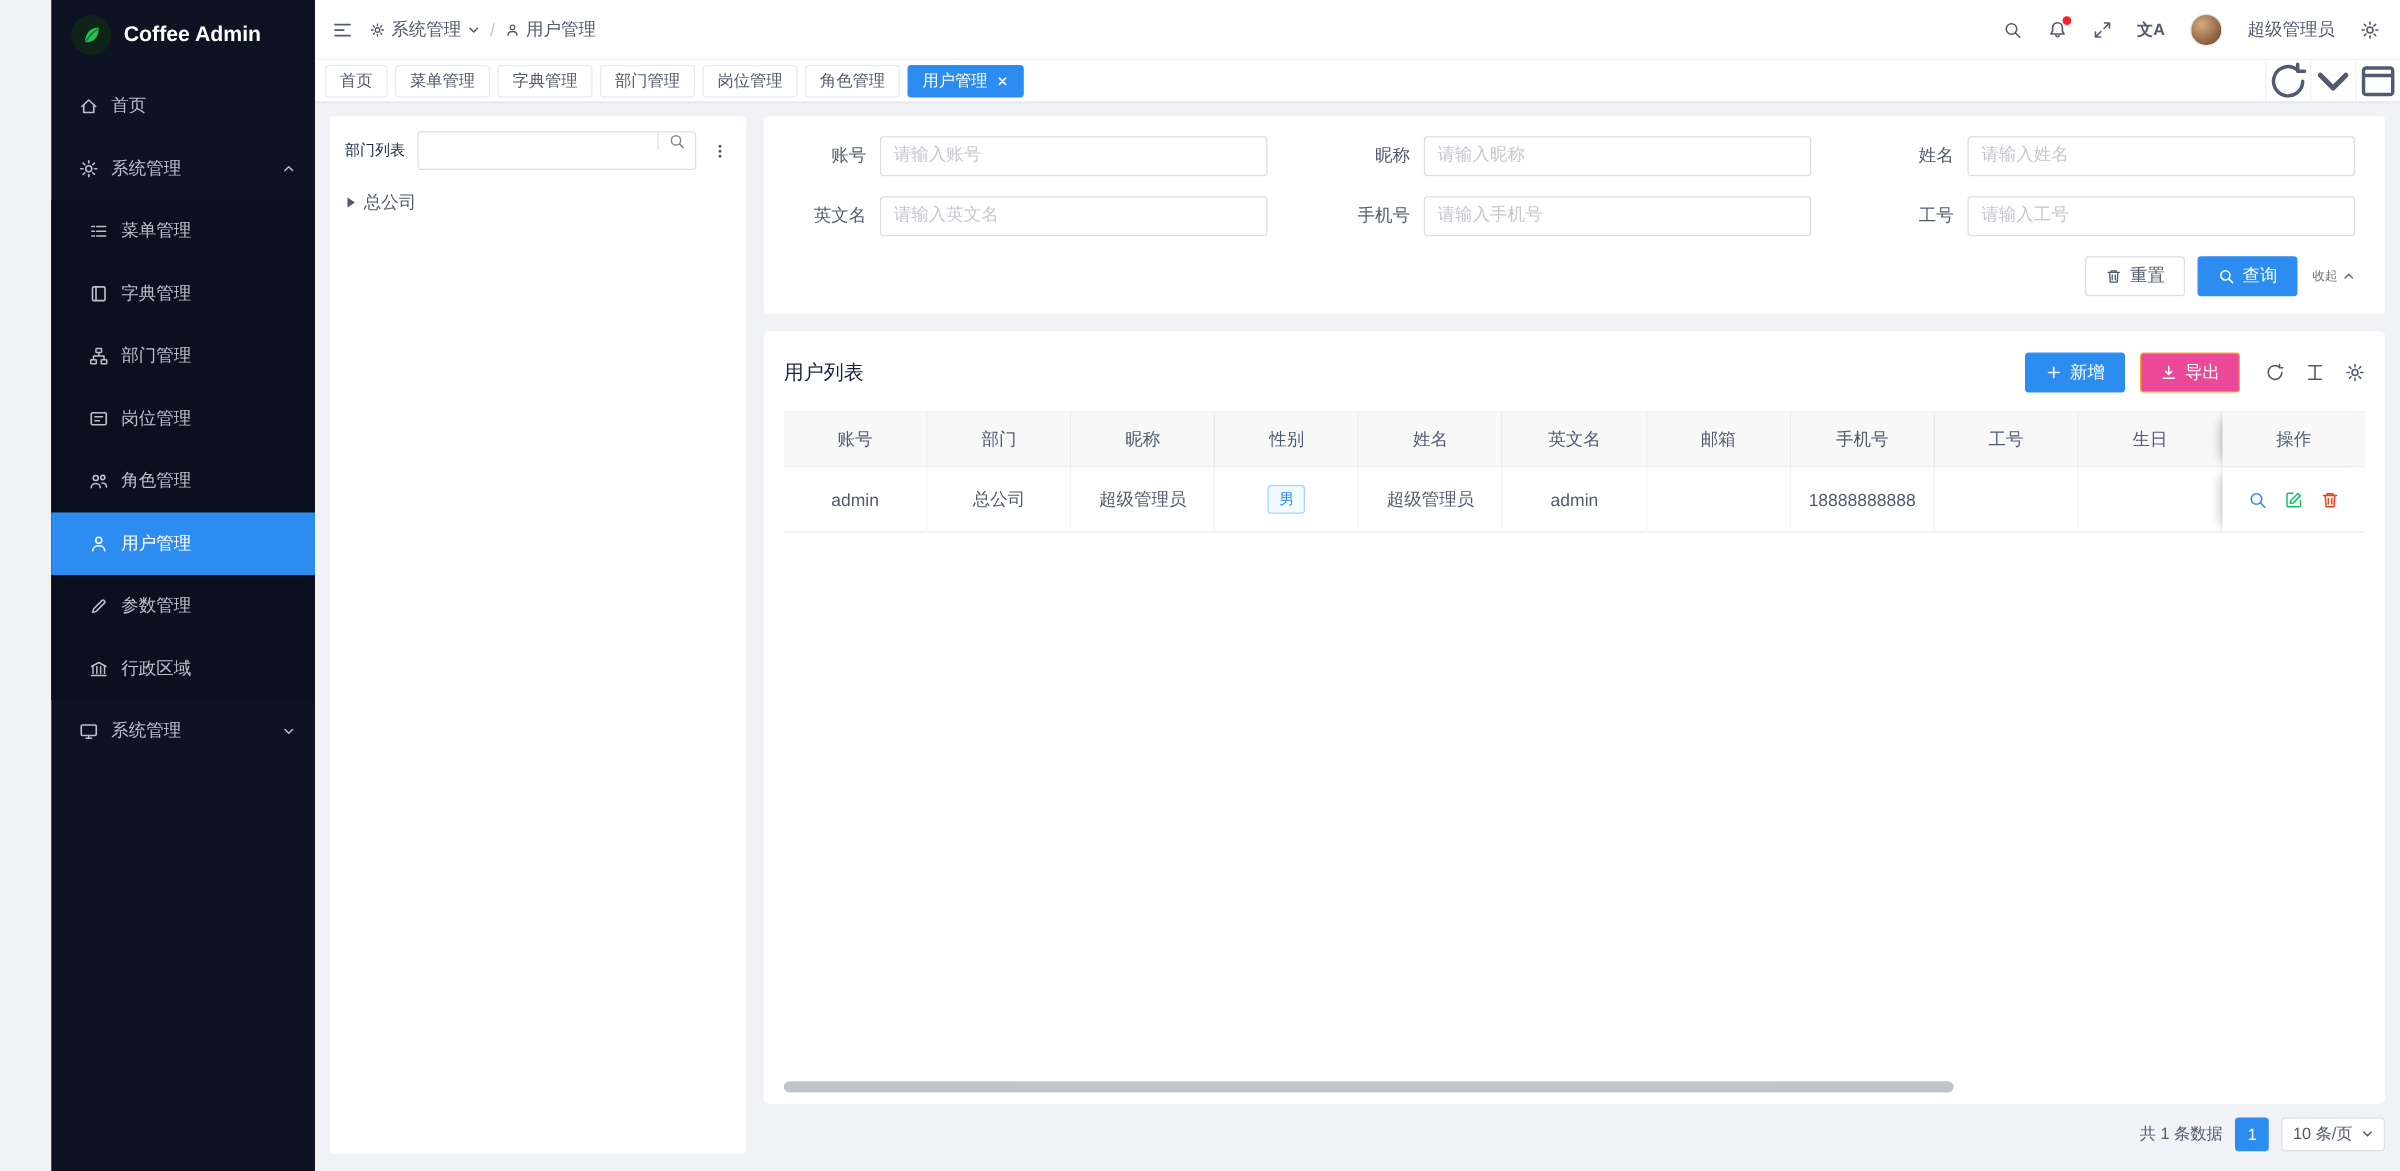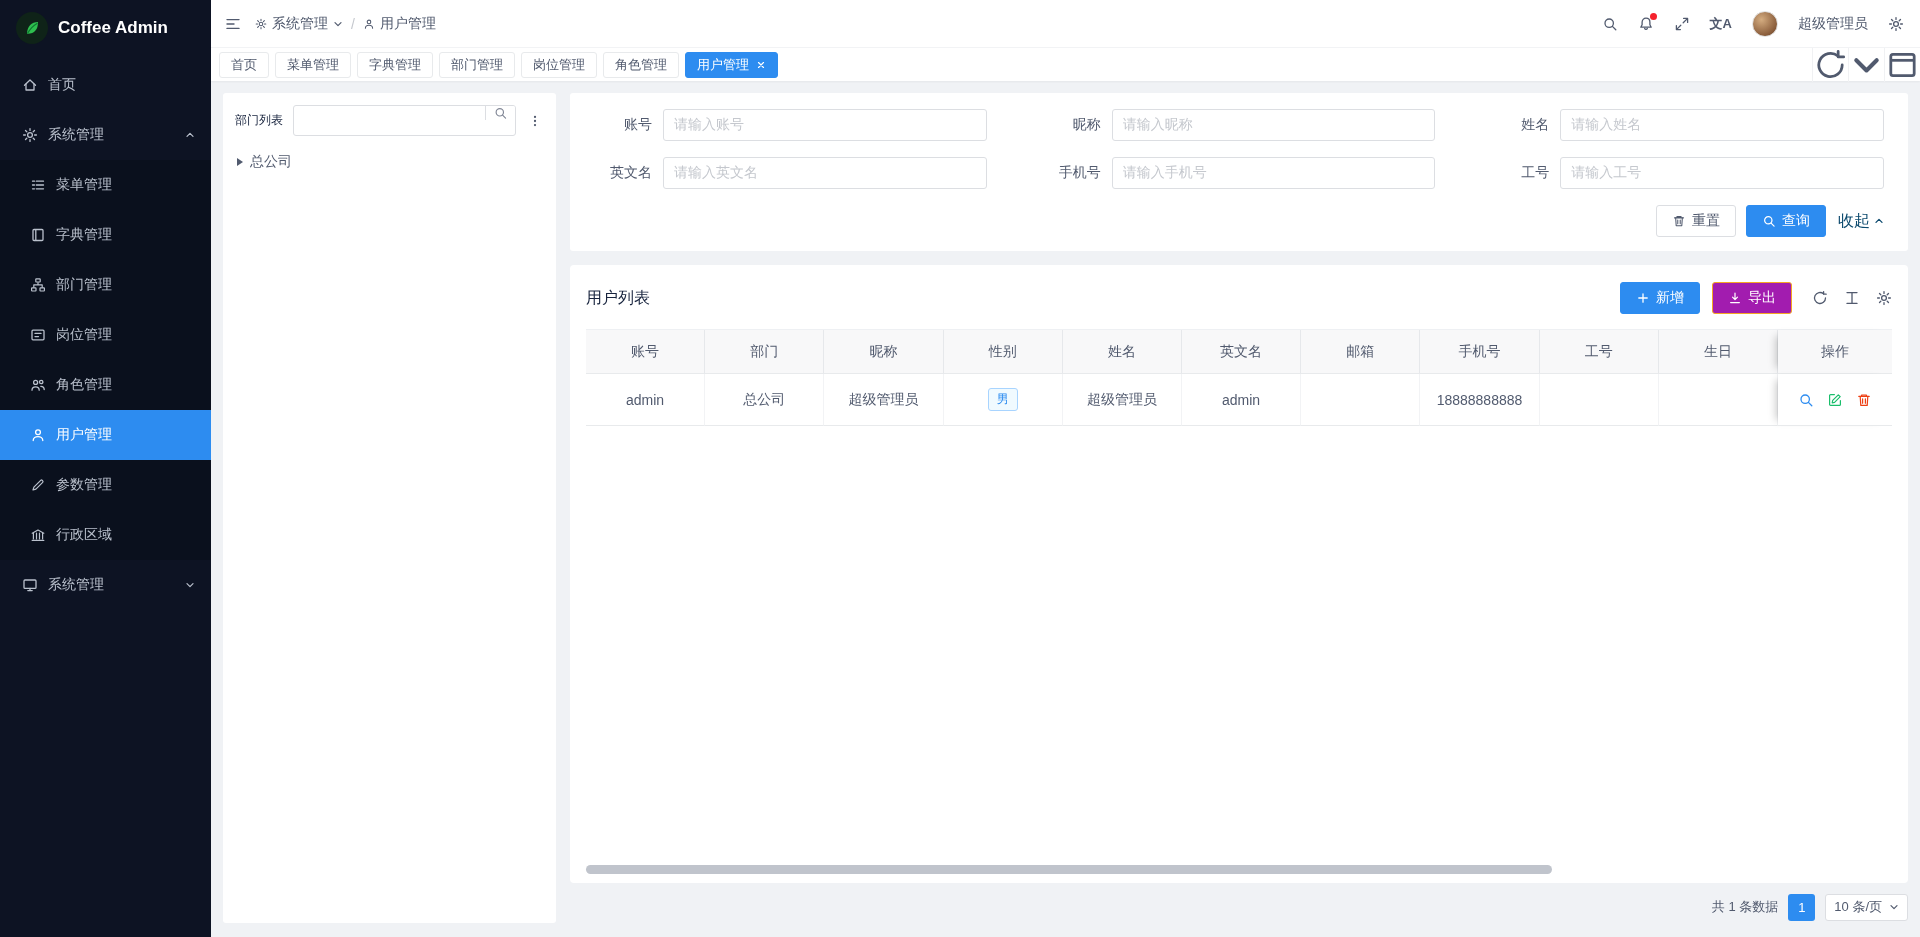--- a/index.html
+++ b/index.html
@@ -1,21 +1,21 @@
 <!DOCTYPE html>
 <html><head>
 <meta charset="utf-8">
 <style>
   * { box-sizing: border-box; margin: 0; padding: 0; }
   html,body { width:1920px; height:937px; overflow:hidden; }
   body {
     font-family: "Liberation Sans","DejaVu Sans",sans-serif;
     font-size: 14px; color: #515a6e; background: #f0f2f5;
   }
-  .app { display:flex; width:1920px; height:937px; }
+  .app { display:flex; width:1920px; height:937px;padding-left:41px; }
 
   
   .sidebar { width:211px; flex-shrink:0; background:#0d1323; display:flex; flex-direction:column; }
   .logo { height:56px; display:flex; align-items:center; gap:10px; padding:0 16px; }
   .logo-badge { width:32px; height:32px; border-radius:50%; background:#0f2318; display:flex; align-items:center; justify-content:center; flex-shrink:0; }
   .logo-text { color:#fff; font-weight:bold; font-size:17px; white-space:nowrap; }
   .menu { flex:1; padding-top:4px; }
   .menu-item { height:50px; display:flex; align-items:center; gap:10px; padding:0 16px 0 22px; color:#bac1cd; cursor:pointer; font-size:14px; }
   .submenu { background:#0a101d; }
   .submenu .menu-item { padding-left:30px; }
@@ -70,22 +70,22 @@
   
   .filter-card { background:#fff; border-radius:3px; padding:16px 24px 14px; }
   .f-grid { display:grid; grid-template-columns:repeat(3,1fr); column-gap:56px; row-gap:16px; }
   .f-item { display:flex; align-items:center; gap:11px; }
   .f-label { width:58px; flex-shrink:0; text-align:right; font-size:14px; color:#515a6e; white-space:nowrap; }
   .f-input { flex:1; min-width:0; height:32px; border:1px solid #dcdee2; border-radius:3px; padding:0 10px; font-size:14px; color:#515a6e; outline:none; font-family:Liberation Serif, serif; }
   .f-input::placeholder { color:#c5c8ce; }
   .f-actions { display:flex; align-items:center; justify-content:flex-end; gap:10px; margin-top:16px; }
   .btn { height:32px; padding:0 15px; border-radius:3px; border:1px solid #dcdee2; background:#fff; color:#515a6e; font-size:14px; display:inline-flex; align-items:center; gap:6px; cursor:pointer; font-family:inherit; white-space:nowrap; }
   .btn-primary { background:#2d8cf0; border-color:#2d8cf0; color:#fff; }
-  .btn-warn { background:#a21caf; border-color:#f5a623; color:#fff; }
-  .link-collapse { display:inline-flex; align-items:center; gap:4px; color:#0c4a6e; font-size:16px; cursor:pointer; margin-left:2px; }
+  .btn-warn { background:#ec4899; border-color:#f5a623; color:#fff; }
+  .link-collapse { display:inline-flex; align-items:center; gap:4px; color:#737373; font-size:10px; cursor:pointer; margin-left:2px; }
 
   
   .list-card { background:#fff; border-radius:4px; margin-top:14px; flex:1; min-height:0; padding:10px 16px 22px; display:flex; flex-direction:column; position:relative; }
   .list-head { height:46px; display:flex; align-items:center; }
   .list-title { font-size:16px; color:#17233d; }
   .list-tools { margin-left:auto; display:flex; align-items:center; gap:12px; }
   .tool-gap { display:flex; align-items:center; gap:16px; margin-left:8px; color:#515a6e; }
   .tool-icon { cursor:pointer; color:#515a6e; }
 
   

